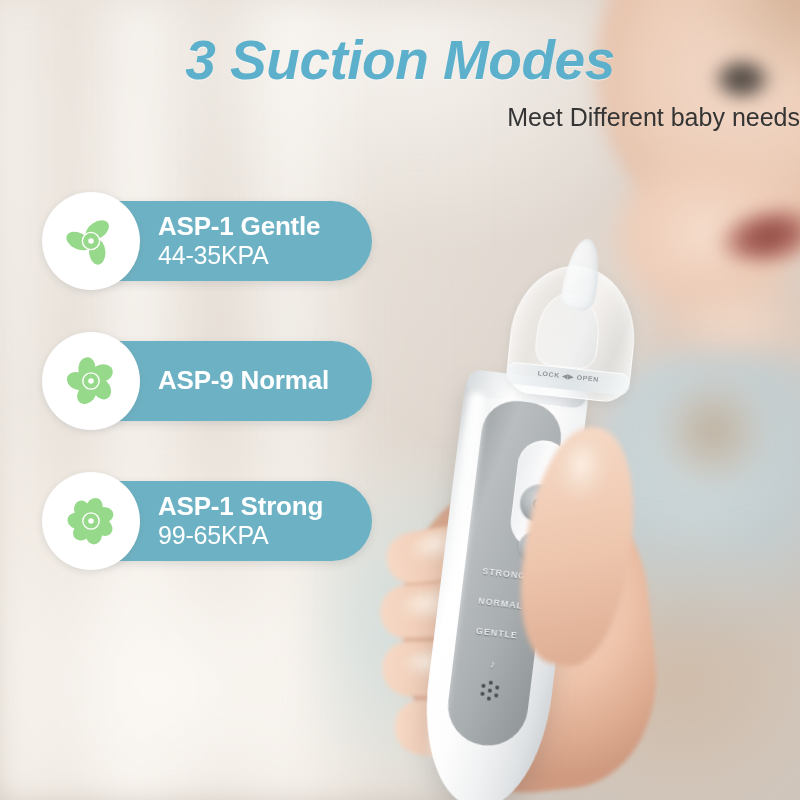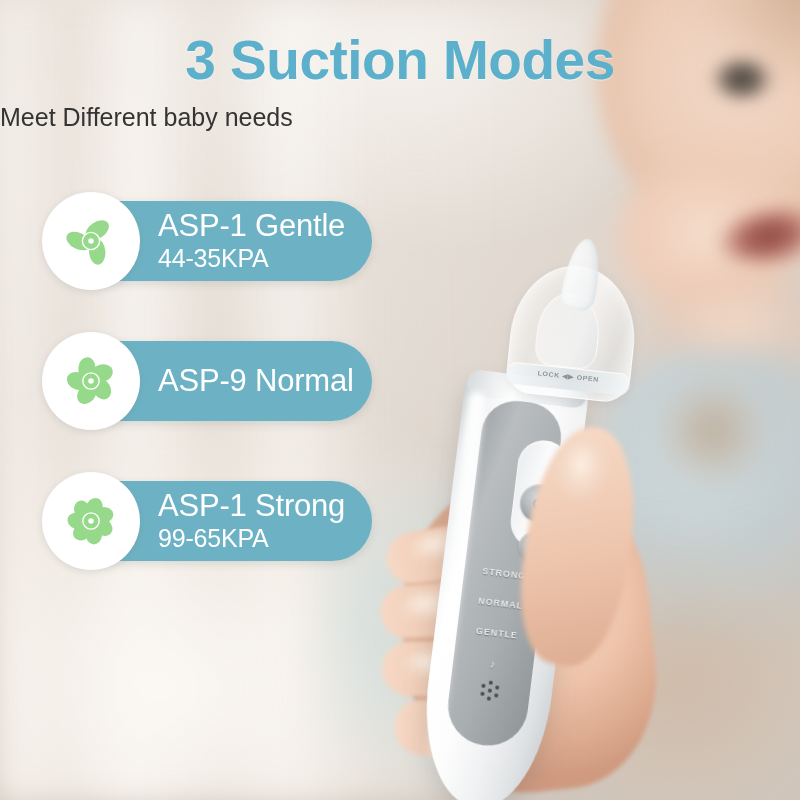--- a/index.html
+++ b/index.html
@@ -254,21 +254,21 @@
   }
 
   
   .title {
     position:absolute; left:0; right:0; top:28px; text-align:center;
     font-size:55px; font-weight:700; letter-spacing:-.5px;
     color:#5cb0cb;
     text-shadow:0 1px 1px rgba(255,255,255,.6);
   }
   .subtitle {
-    position:absolute; left:0; right:0; top:103px; text-align:left;
+    position:absolute; left:0; right:0; top:103px; text-align:right;
     font-size:25px; font-weight:400; color:#343434;
   }
 
   
   .badges { position:absolute; left:42px; top:192px; width:330px; }
   .badge {
     position:relative; height:98px; margin-bottom:42px;
     display:flex; align-items:center;
   }
   .pill {
@@ -279,21 +279,21 @@
   }
   .icon-circle {
     position:relative; z-index:2;
     width:98px; height:98px; border-radius:50%;
     background:#ffffff;
     box-shadow:0 2px 7px rgba(110,118,122,.18);
     flex:0 0 98px;
     display:flex; align-items:center; justify-content:center;
   }
   .badge-text { position:relative; z-index:2; margin-left:18px; color:#ffffff; }
-  .badge-title { font-size:31px; font-weight:400; line-height:1.12; letter-spacing:-.2px; }
+  .badge-title { font-size:26px; font-weight:700; line-height:1.12; letter-spacing:-.2px; }
   .badge-sub   { font-size:25px; font-weight:400; line-height:1.18; letter-spacing:-.2px; }
 </style>
 </head>
 <body>
 
 <div id="stage">
 
   <div class="bg-layer bg-base"></div>
   <div class="bg-layer bg-bands"></div>
   <div class="bg-layer bg-glow-bl"></div>
@@ -361,21 +361,21 @@
       <div class="cup-inner"></div>
       <div class="tip"></div>
       <div class="cup-ring"></div>
       <div class="lock-text">LOCK ◀▶ OPEN</div>
     </div>
 
     <div class="thumb"></div>
     <div class="nail n-thumb"></div>
   </div>
 
-  <h1 class="title" style="color: rgb(92, 176, 203);">3 Suction Modes</h1>
+  <h1 class="title" style="color: rgb(92, 176, 203); font-style: italic;">3 Suction Modes</h1>
   <p class="subtitle" style="color: rgb(52, 52, 52);">Meet Different baby needs</p>
 
   <div class="badges">
 
     <div class="badge">
       <div class="pill" style="background: rgb(109, 178, 196);"></div>
       <div class="icon-circle">
           <svg viewBox="0 0 100 100" width="86" height="86">
             <g transform="rotate(-90 50 50) translate(50 35.5) rotate(26)">
               <ellipse cx="0" cy="0" rx="9.5" ry="15" fill="#96d98a"></ellipse>

